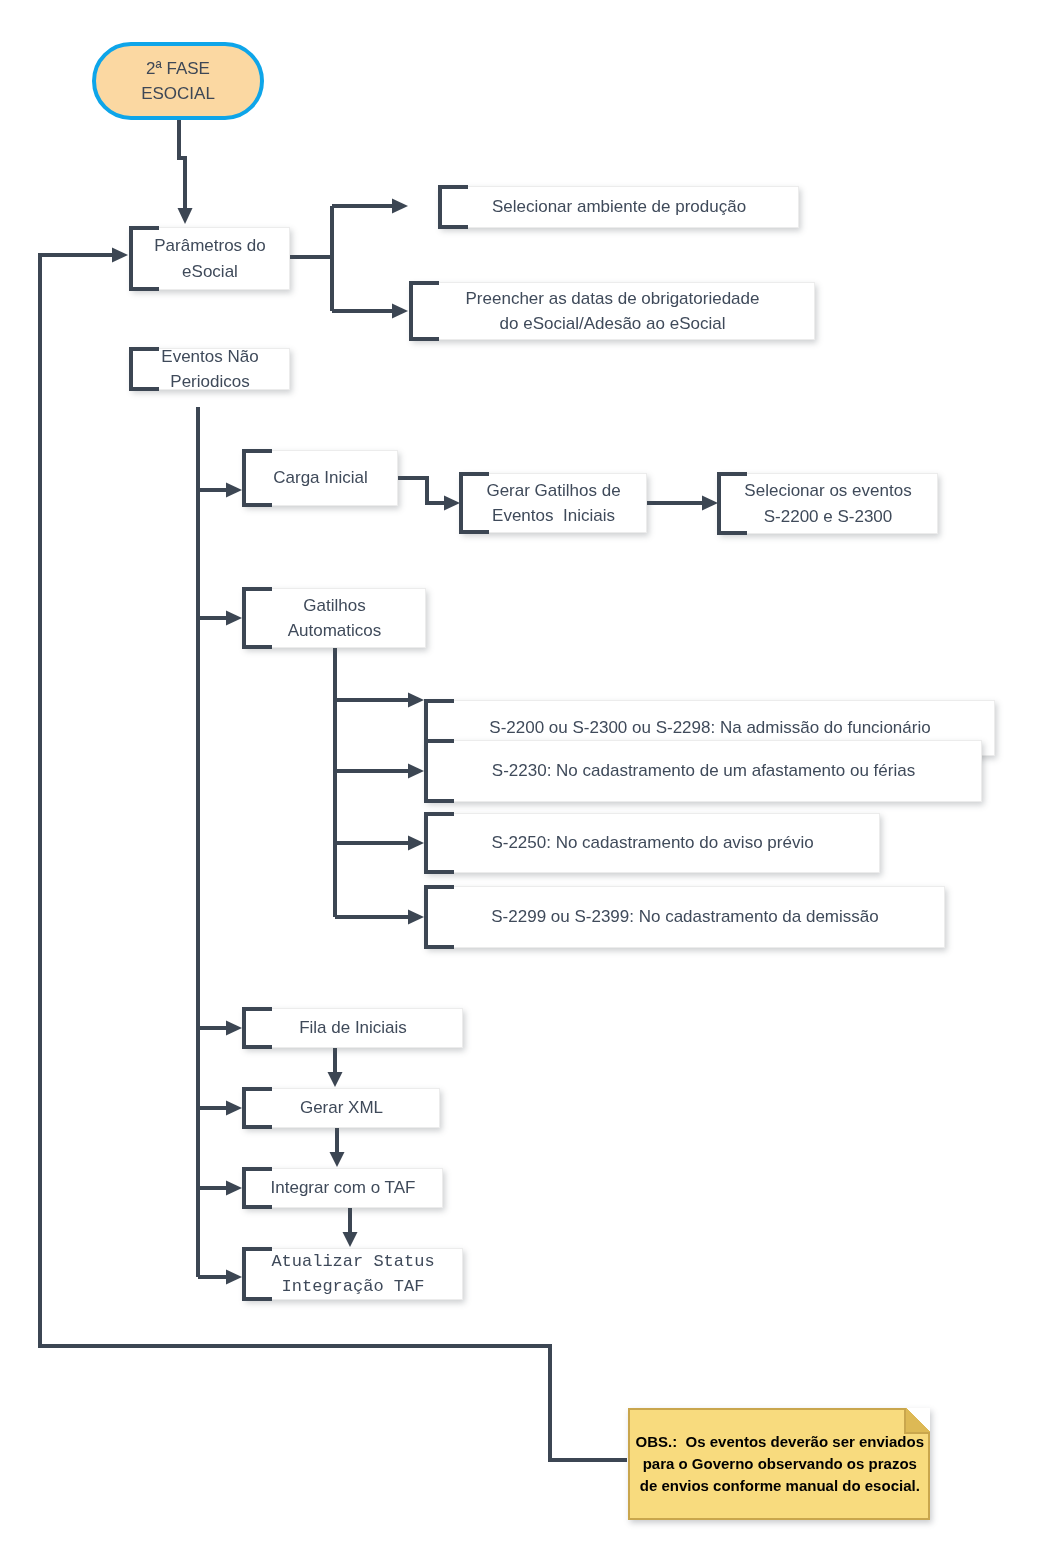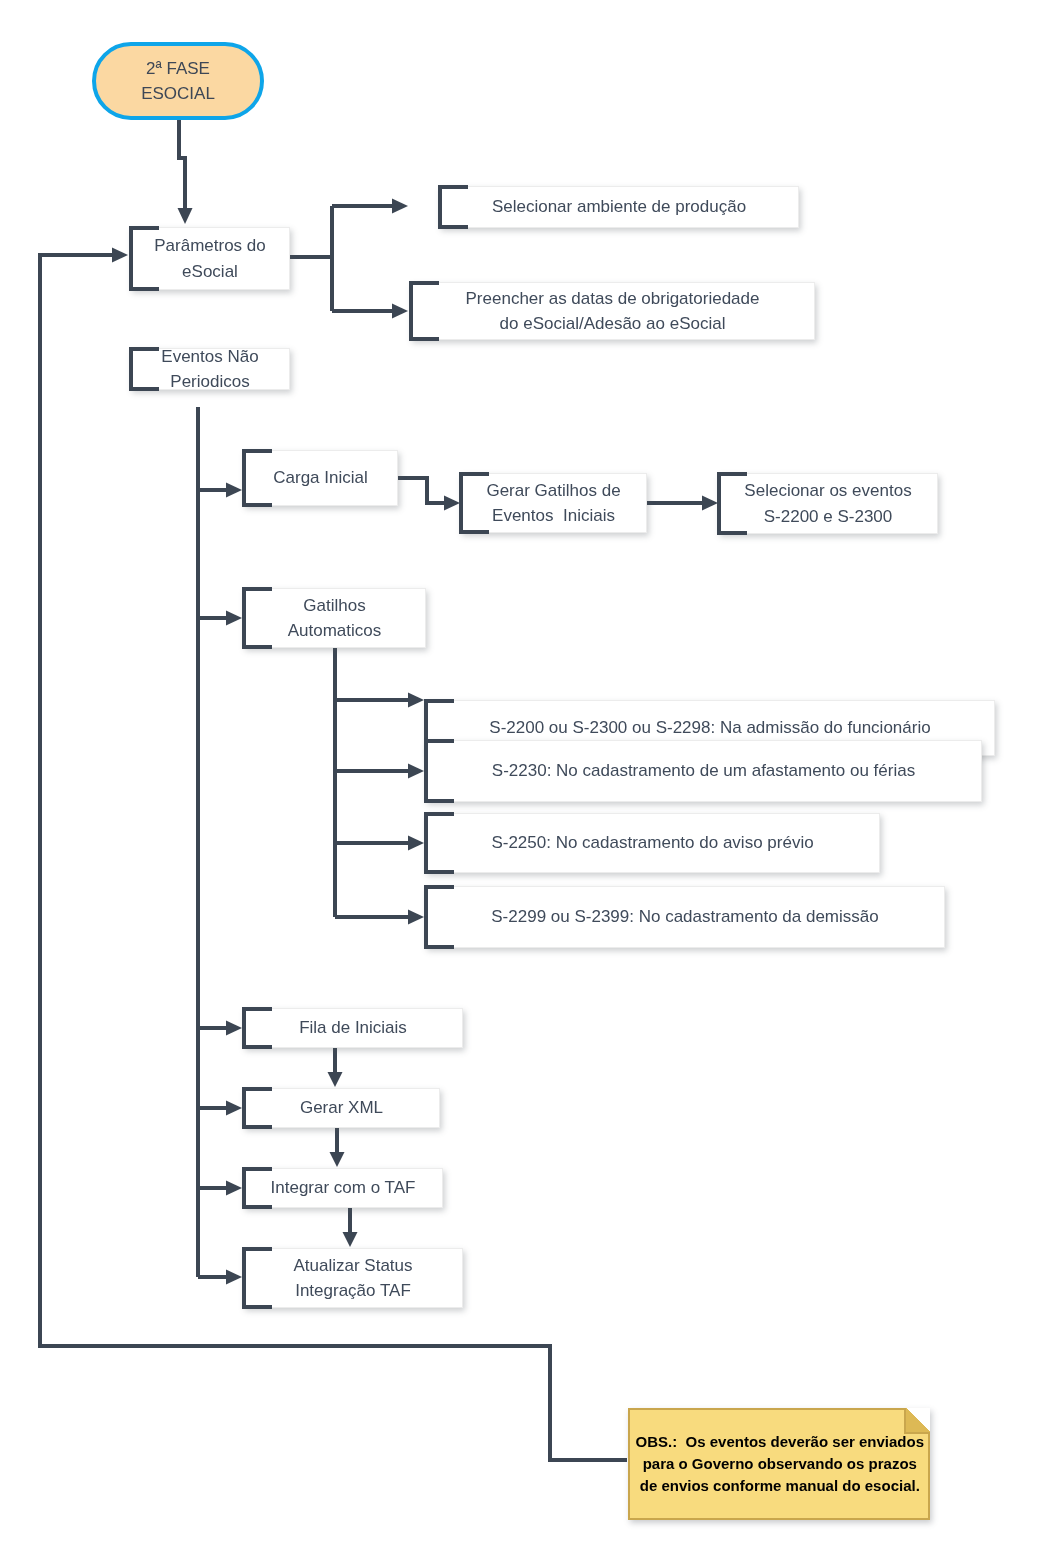--- a/index.html
+++ b/index.html
@@ -145,21 +145,21 @@
   <div class="node" style="left:425px;top:813px;width:455px;height:60px;">S-2250: No cadastramento do aviso prévio</div>
 
   <div class="node" style="left:425px;top:886px;width:520px;height:62px;">S-2299 ou S-2399: No cadastramento da demissão</div>
 
   <div class="node" style="left:243px;top:1008px;width:220px;height:40px;">Fila de Iniciais</div>
 
   <div class="node" style="left:243px;top:1088px;width:197px;height:40px;">Gerar XML</div>
 
   <div class="node" style="left:243px;top:1168px;width:200px;height:40px;">Integrar com o TAF</div>
 
-  <div class="node" style="left:243px;top:1248px;width:220px;height:60px;">Atualizar Status
+  <div class="node" style="left:243px;top:1248px;width:220px;height:52px;font-family:Liberation Mono, monospace;">Atualizar Status
 Integração TAF</div>
 
   <div class="note" style="left:628px;top:1408px;width:302px;height:112px;">
     <span>OBS.:  Os eventos deverão ser enviados
 para o Governo observando os prazos
 de envios conforme manual do esocial.</span>
     <span class="fold"></span>
   </div>
 
 </div>

